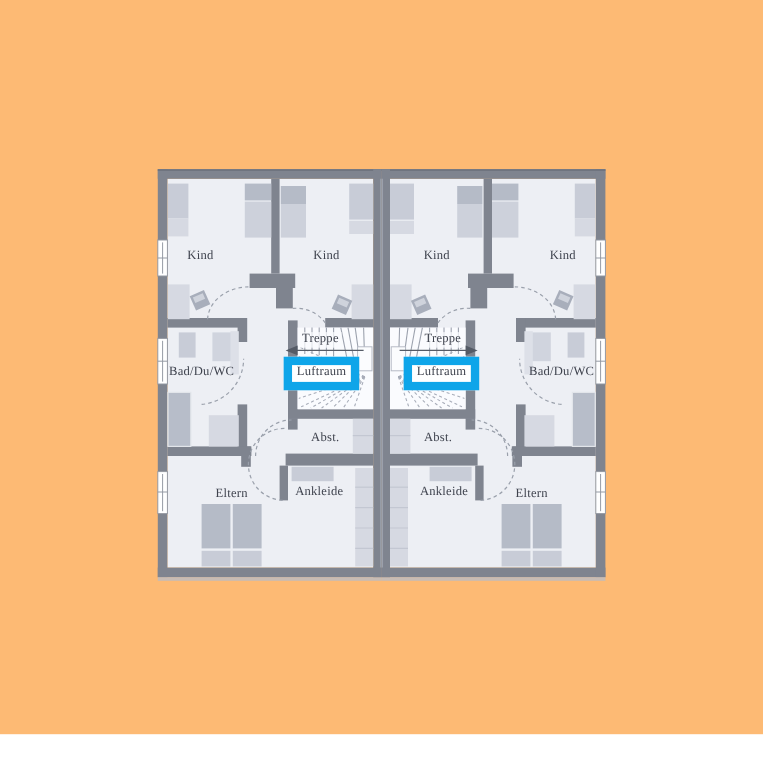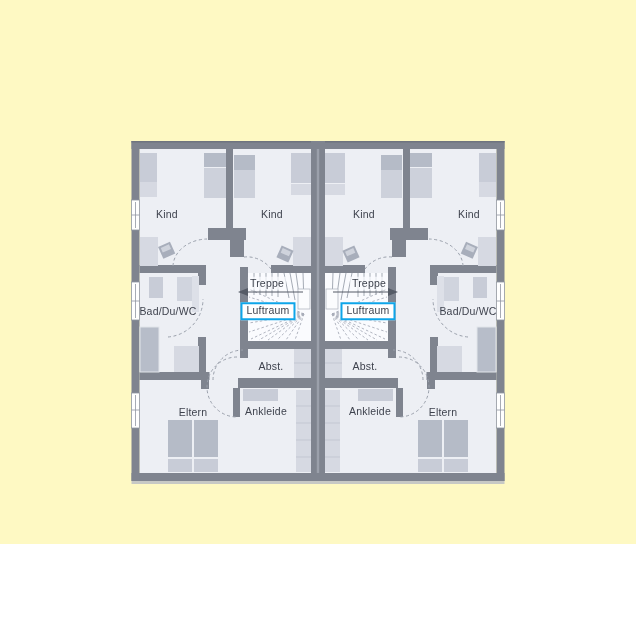--- a/index.html
+++ b/index.html
@@ -1,22 +1,22 @@
 <!DOCTYPE html>
 <html><head>
 <meta charset="utf-8">
 <style>
   html,body{margin:0;padding:0;background:#ffffff;}
-  .canvas{position:relative;width:636px;height:544px;background:#fef9c3;overflow:hidden;
-          font-family:Liberation Sans, sans-serif;}
+  .canvas{position:relative;width:636px;height:612px;background:#fdba74;overflow:hidden;
+          font-family:Liberation Serif, serif;}
   .plan-svg{position:absolute;left:0;top:0;}
   .label{position:absolute;transform:translate(-50%,-50%);color:#3f434e;font-size:10.5px;
          letter-spacing:0.2px;white-space:nowrap;line-height:1;}
   .label.halo{background:rgba(250,251,254,0.75);padding:1px 2px;text-align:center;}
-  .label.boxed{background:#ffffff;border:2px solid #0ea5e9;padding:1px 4px 2px 4px;}
+  .label.boxed{background:#ffffff;border:7px solid #0ea5e9;padding:1px 4px 2px 4px;}
 </style>
 </head>
 <body>
 
 <div class="canvas">
 
   <svg class="plan-svg" width="636" height="636" viewBox="0 0 636 636">
     <defs>
       <g id="unitG">
 

